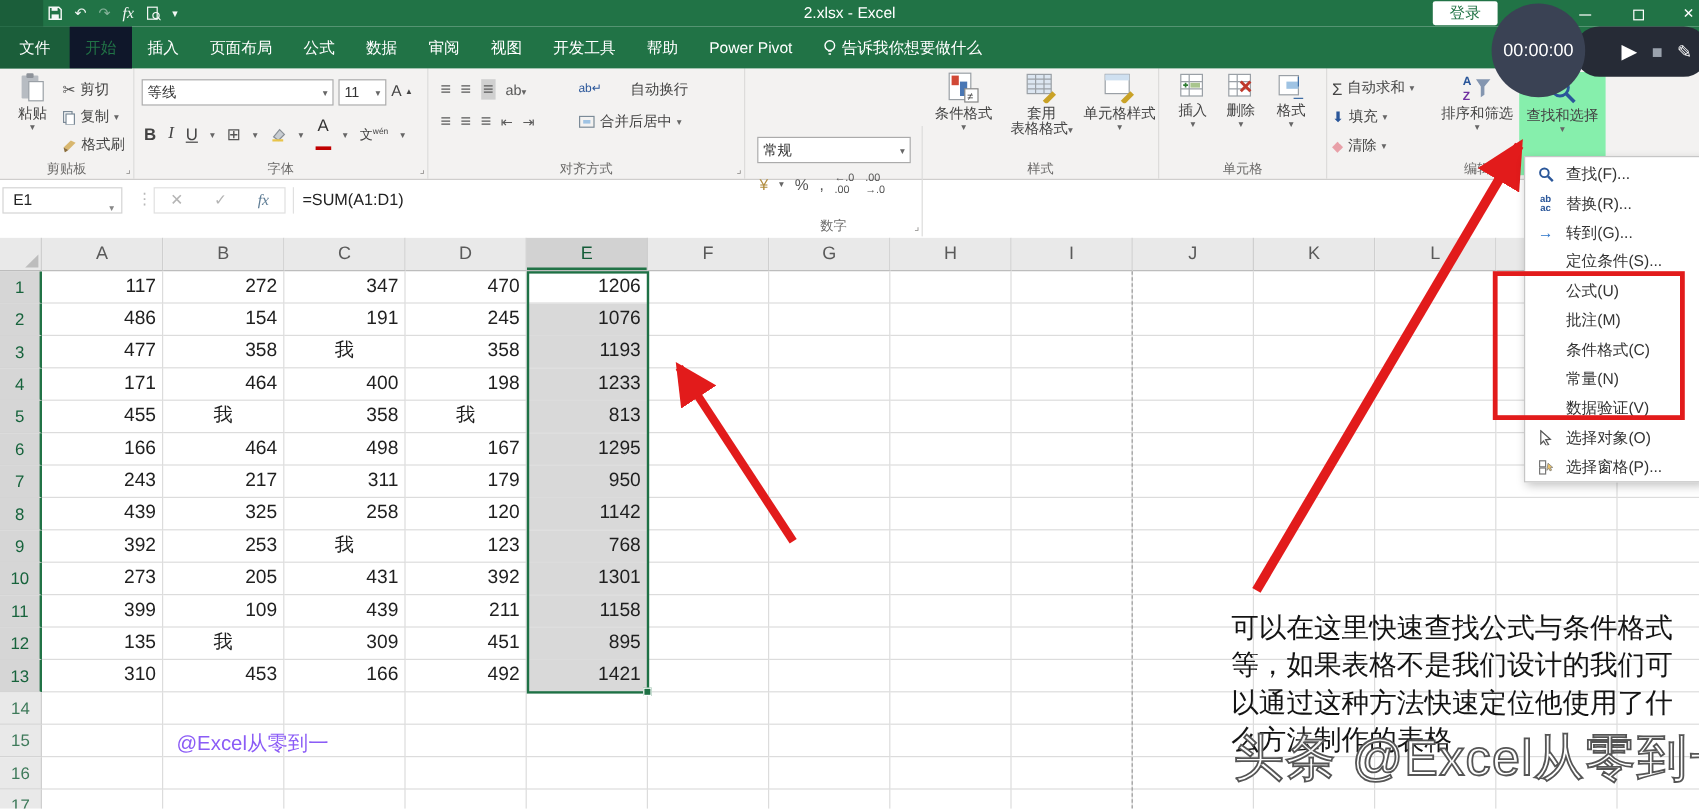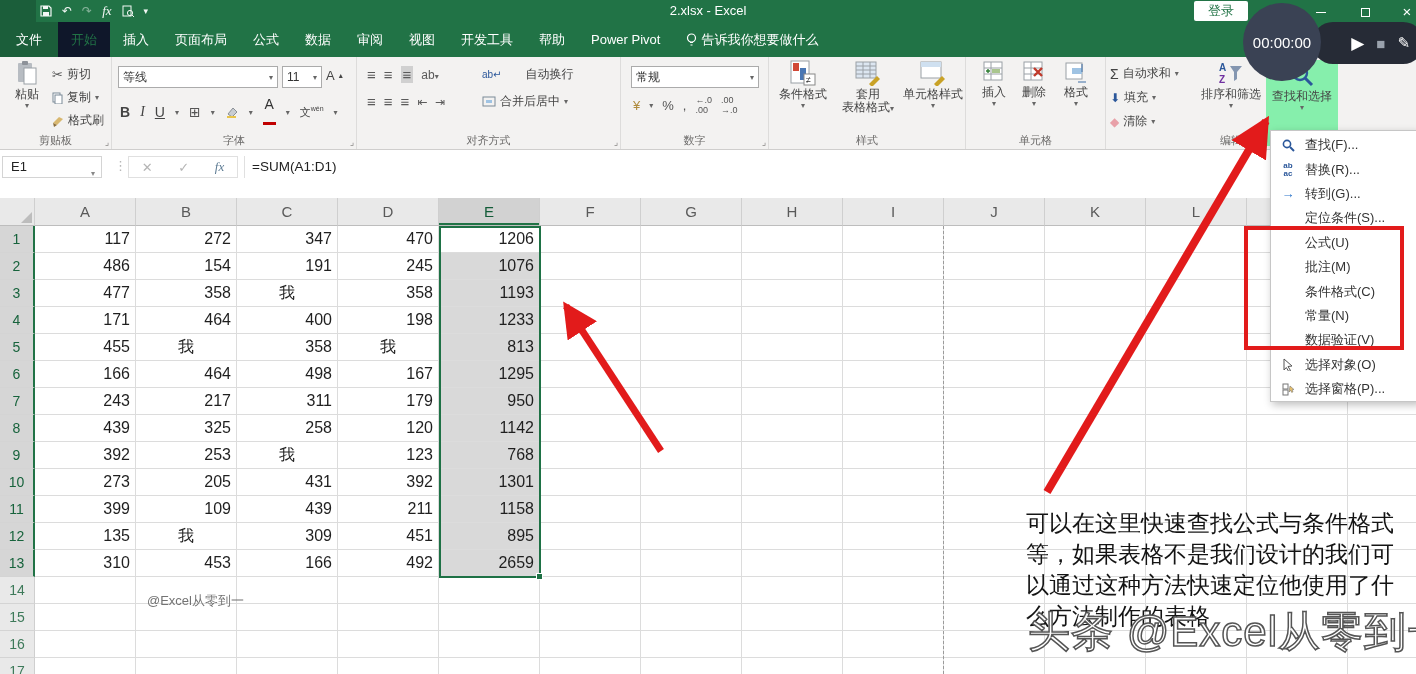--- a/index.html
+++ b/index.html
@@ -64,21 +64,21 @@
   .grow { display:flex; height:27px; }
   .rowhead { width:35px; height:27px; background:#e9e9e9; border-right:1px solid #cfcfcf; border-bottom:1px solid #d4d4d4; text-align:center; line-height:27px; font-size:14px; color:#3e7a5a; flex:none; }
   .rowhead.sel { background:#d6d6d6; color:#17633c; border-right:2px solid #217346; }
   .cell { width:101px; height:27px; border-right:1px solid #dcdcdc; border-bottom:1px solid #dcdcdc; font-size:16px; color:#1f1f1f; line-height:26px; flex:none; }
   .cell.num { text-align:right; padding-right:5px; }
   .cell.txt { text-align:center; }
   .cell.selfill { background:#d9d9d9; }
   .range-border { position:absolute; left:439px; top:226px; width:102px; height:352px; border:2px solid #1e7145; z-index:4; pointer-events:none; }
   .handle { position:absolute; right:-4px; bottom:-4px; width:7px; height:7px; background:#1e7145; border:1px solid #fff; }
   .pagebreak { position:absolute; left:943px; top:226px; height:448px; border-left:1px dashed #9b9b9b; z-index:2; }
-  .note14 { position:absolute; left:147px; top:592px; font-size:13px; color:#737373; z-index:3; white-space:nowrap; }
+  .note14 { position:absolute; left:147px; top:608px; font-size:17px; color:#8b5cf6; z-index:3; white-space:nowrap; }
 
   
   .ann-mid { position:absolute; left:588px; top:476px; font-size:23px; color:#141414; z-index:20; white-space:nowrap; }
   .ann-right { position:absolute; left:1026px; top:508px; width:392px; font-size:23px; line-height:31px; color:#141414; z-index:20; }
   .watermark { position:absolute; left:1028px; top:604px; font-size:42px; color:rgba(255,255,255,.94); -webkit-text-stroke:1.5px #555; z-index:25; white-space:nowrap; letter-spacing:1px; }
 
   
   .menu { position:absolute; left:1270px; top:130px; width:150px; height:272px; background:#fff; border:1px solid #c6c6c6; box-shadow:2px 3px 8px rgba(0,0,0,.25); z-index:40; padding-top:2px; }
   .mitem { height:24.4px; display:flex; align-items:center; font-size:13px; color:#333; }
   .micon { width:34px; flex:none; text-align:center; color:#2b579a; font-size:12px; display:flex; justify-content:center; }
@@ -254,21 +254,21 @@
               <rect x="4" y="4" width="6" height="3" fill="#9fc3e3"></rect>
             </svg>
           </span>
           <span>合并后居中</span>
           <span class="caret">▾</span>
         </div>
       <div class="glabel">对齐方式</div>
       <div class="launch">⌟</div>
     </div>
 
-    <div class="rg" style="width:148px;">
+    <div class="rg" style="width:148px;margin-top:48px;">
       <div class="combo" style="left:10px;top:9px;width:128px;height:22px;">
           <span>常规</span>
           <span class="caret">▾</span>
         </div>
       <div class="rsmall abs" style="left:12px;top:38px;gap:9px;font-size:13px;color:#555;">
         <span style="color:#b08c3e;">¥</span>
           <span class="caret">▾</span>
         <span>%</span>
         <span>,</span>
         <span style="font-size:9px;">←.0<br>.00</span>
@@ -613,21 +613,21 @@
           <div class="cell"></div>
           <div class="cell"></div>
           <div class="cell"></div>
         </div>
         <div class="grow">
           <div class="rowhead sel">13</div>
           <div class="cell num">310</div>
           <div class="cell num">453</div>
           <div class="cell num">166</div>
           <div class="cell num">492</div>
-          <div class="cell num selfill">2659</div>
+          <div class="cell num selfill">1421</div>
           <div class="cell"></div>
           <div class="cell"></div>
           <div class="cell"></div>
           <div class="cell"></div>
           <div class="cell"></div>
           <div class="cell"></div>
           <div class="cell"></div>
           <div class="cell"></div>
           <div class="cell"></div>
         </div>

